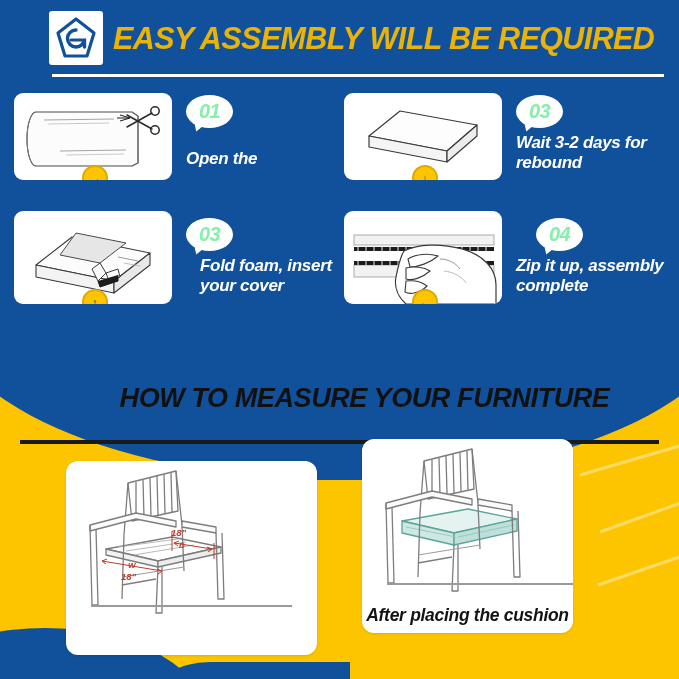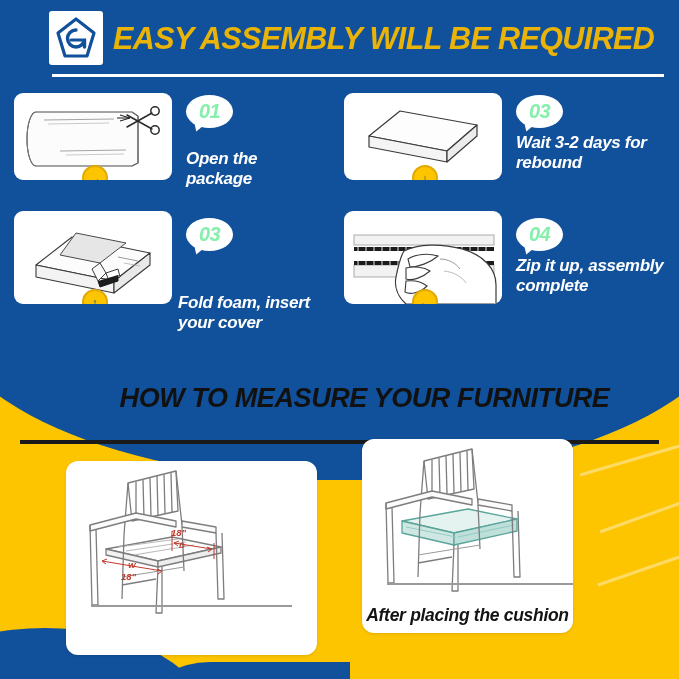--- a/index.html
+++ b/index.html
@@ -165,21 +165,20 @@
         </svg>
         <div class="arrow-badge" style="left:68px;top:72px;">→</div>
       </div>
       <div class="badge" style="left:186px;top:95px;">
         <div class="bub"></div>
           <div class="tail"></div>
         <div class="num">01</div>
       </div>
       <div class="step-label" style="left:186px;top:133px;width:145px;margin-top:16px;">
         <div>Open the</div>
-        <div>package</div>
       </div>
 
       <div class="step-card" style="left:344px;top:93px;width:158px;height:87px;">
         <svg width="158" height="87" viewBox="0 0 158 87">
           <path d="M56 18 L133 32 L103 58 L25 43 Z" fill="#fdfdfd" stroke="#3a3a3a" stroke-width="1.2" stroke-linejoin="round"></path>
           <path d="M25 43 L25 54 L103 69 L103 58 Z" fill="#f4f4f4" stroke="#3a3a3a" stroke-width="1.2" stroke-linejoin="round"></path>
           <path d="M103 58 L103 69 L133 43 L133 32 Z" fill="#ececec" stroke="#3a3a3a" stroke-width="1.2" stroke-linejoin="round"></path>
         </svg>
         <div class="arrow-badge" style="left:68px;top:72px;">↓</div>
       </div>
@@ -206,21 +205,21 @@
           <path d="M104 46 L124 50" stroke="#9a9a9a" stroke-width="1"></path>
           <path d="M110 52 L126 55" stroke="#bbbbbb" stroke-width=".9"></path>
         </svg>
         <div class="arrow-badge" style="left:68px;top:78px;">↑</div>
       </div>
       <div class="badge" style="left:186px;top:218px;text-decoration:underline;">
         <div class="bub"></div>
           <div class="tail"></div>
         <div class="num">03</div>
       </div>
-      <div class="step-label" style="left:178px;top:256px;width:160px;margin-top:37px;">
+      <div class="step-label" style="left:200px;top:256px;width:160px;">
         <div>Fold foam, insert</div>
         <div>your cover</div>
       </div>
 
       <div class="step-card" style="left:344px;top:211px;width:158px;height:93px;">
         <svg width="158" height="93" viewBox="0 0 158 93">
           <rect x="10" y="24" width="140" height="10" fill="#f2f2f2" stroke="#9a9a9a" stroke-width=".8"></rect>
           <rect x="10" y="54" width="140" height="12" fill="#f2f2f2" stroke="#9a9a9a" stroke-width=".8"></rect>
           <path d="M10 36 L150 36 L150 40 L10 40 Z" fill="#1b1b1b"></path>
           <path d="M10 50 L150 50 L150 54 L10 54 Z" fill="#1b1b1b"></path>
@@ -231,21 +230,21 @@
 
           <path d="M60 40 C74 33 96 32 118 38 C140 44 152 58 152 74 L152 93 L62 93 C54 86 50 76 52 66 C54 56 56 46 60 40 Z" fill="#ffffff" stroke="#3a3a3a" stroke-width="1.2"></path>
           <path d="M64 48 C72 43 84 42 94 45 C86 52 74 56 66 56 Z" fill="#ffffff" stroke="#3a3a3a" stroke-width="1.1"></path>
           <path d="M62 57 C70 55 80 56 86 60 C78 67 68 70 62 68 Z" fill="#ffffff" stroke="#3a3a3a" stroke-width="1.1"></path>
           <path d="M62 70 C70 69 78 71 83 75 C76 82 66 84 61 81 Z" fill="#ffffff" stroke="#3a3a3a" stroke-width="1.1"></path>
           <path d="M96 48 C104 48 112 52 116 58" fill="none" stroke="#9a9a9a" stroke-width="1"></path>
           <path d="M100 60 C110 61 118 66 122 72" fill="none" stroke="#bcbcbc" stroke-width="1"></path>
         </svg>
         <div class="arrow-badge" style="left:68px;top:78px;">←</div>
       </div>
-      <div class="badge" style="left:516px;top:218px;">
+      <div class="badge" style="left:536px;top:218px;">
         <div class="bub"></div>
           <div class="tail"></div>
         <div class="num">04</div>
       </div>
       <div class="step-label" style="left:516px;top:256px;width:165px;">
         <div>Zip it up, assembly</div>
         <div>complete</div>
       </div>
 
     </div>

